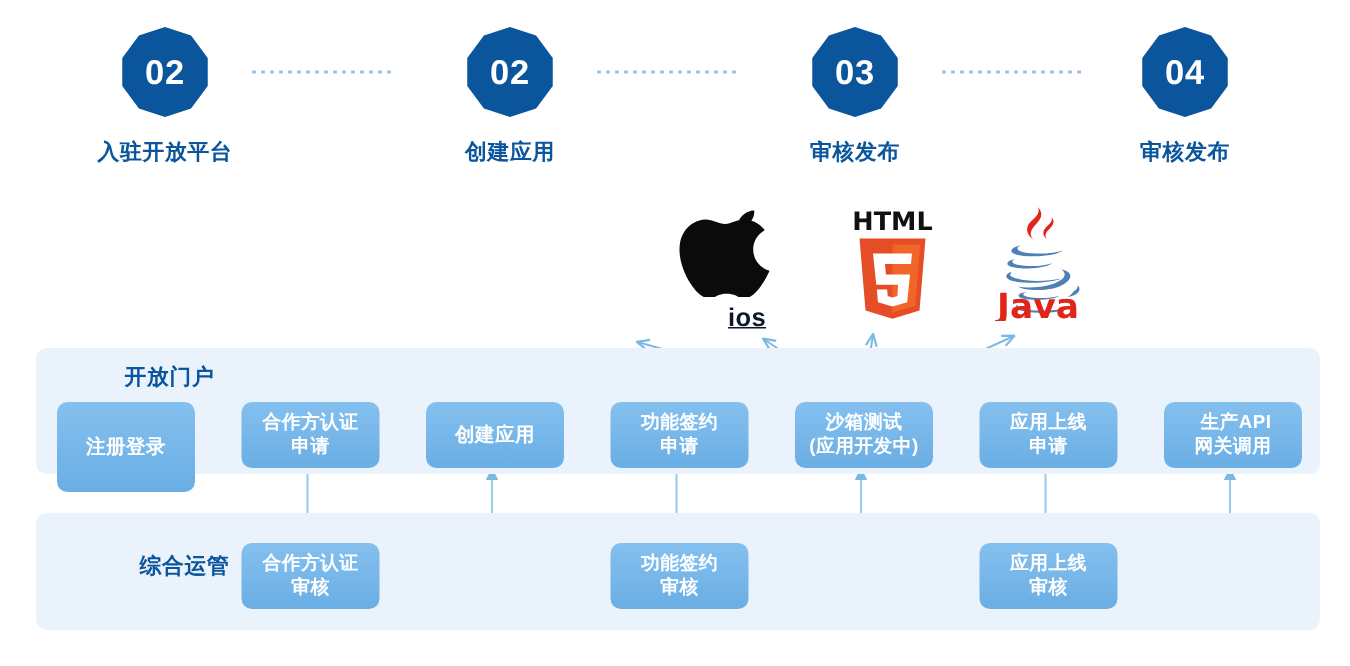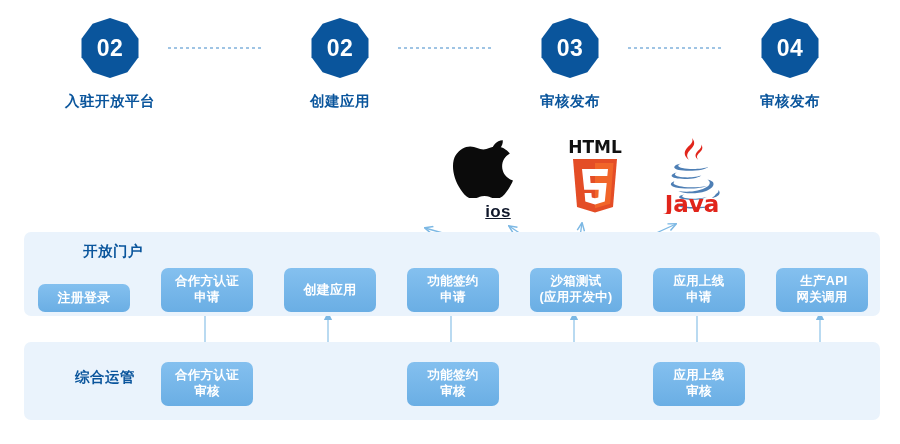--- a/index.html
+++ b/index.html
@@ -161,21 +161,21 @@
     <path d="M253 384 L328 384 L328 313"></path>
     <path d="M499 384 L574 384 L574 313"></path>
     <path d="M745 384 L820 384 L820 313"></path>
   </g>
 </svg>
 
 <div class="panel" id="panel-portal">
   <div class="panel-title" style="left:20px;top:10px;">开放门户</div>
 </div>
 
-<div class="node one-line" style="left:38px;top:284px;width:92px;height:28px;">
+<div class="node one-line" style="left:38px;top:268px;width:92px;height:60px;">
   <div><span>注册登录</span></div>
 </div>
 
 <div class="node" style="left:161px;top:268px;width:92px;height:44px;">
   <div>
     <span>合作方认证</span><br>
     <span>申请</span>
   </div>
 </div>
 
@@ -205,21 +205,21 @@
 </div>
 
 <div class="node" style="left:776px;top:268px;width:92px;height:44px;text-align:right;">
   <div>
     <span>生产API</span><br>
     <span>网关调用</span>
   </div>
 </div>
 
 <div class="panel" id="panel-ops">
-  <div class="panel-title" style="left:12px;top:26px;">综合运管</div>
+  <div class="panel-title" style="left:30px;top:26px;">综合运管</div>
 </div>
 
 <div class="node" style="left:161px;top:362px;width:92px;height:44px;">
   <div>
     <span>合作方认证</span><br>
     <span>审核</span>
   </div>
 </div>
 
 <div class="node" style="left:407px;top:362px;width:92px;height:44px;">

